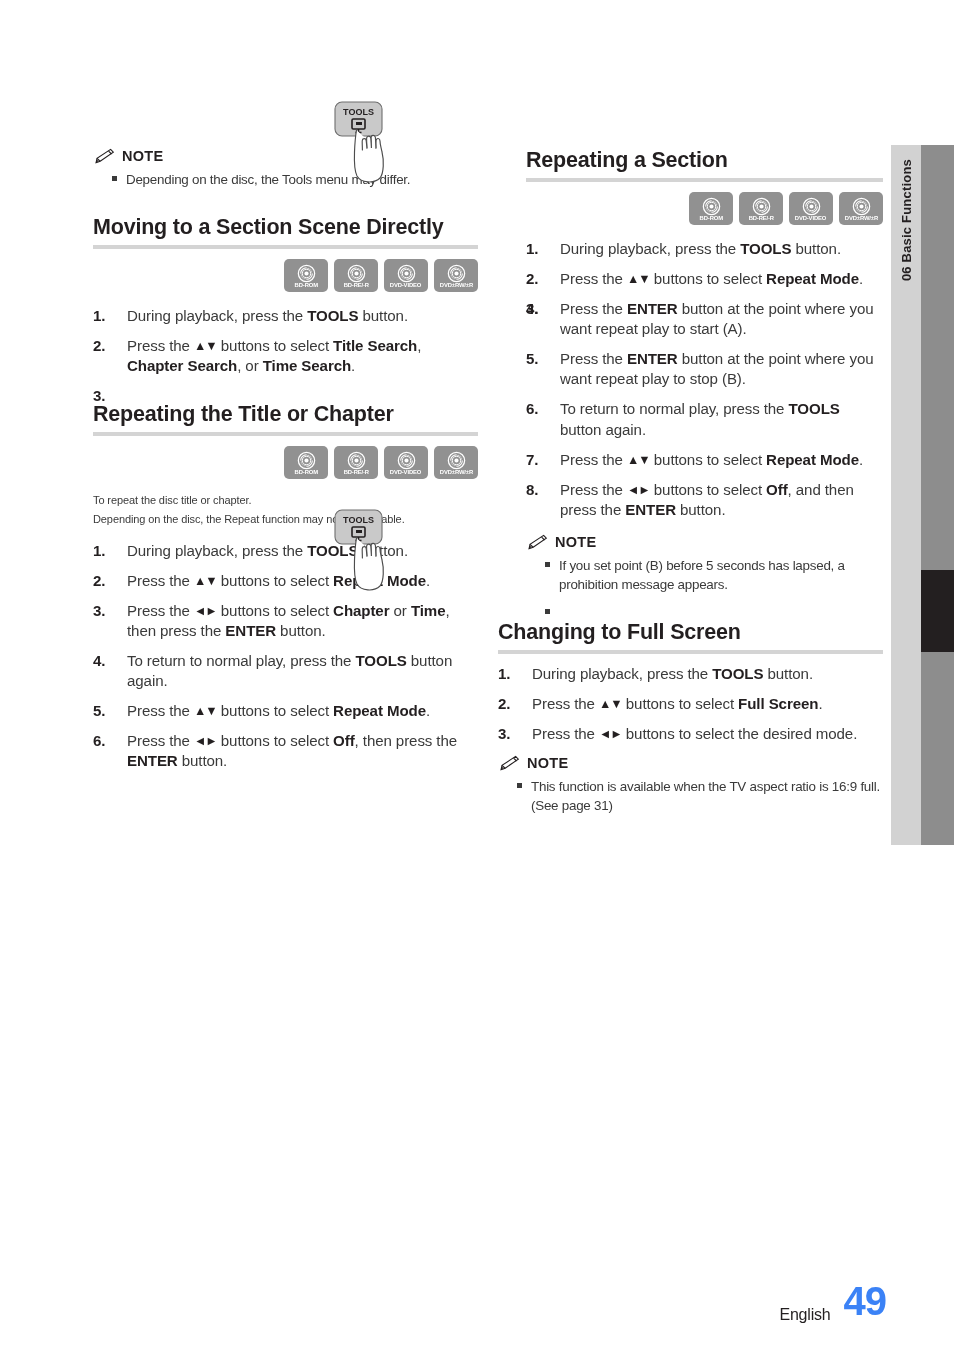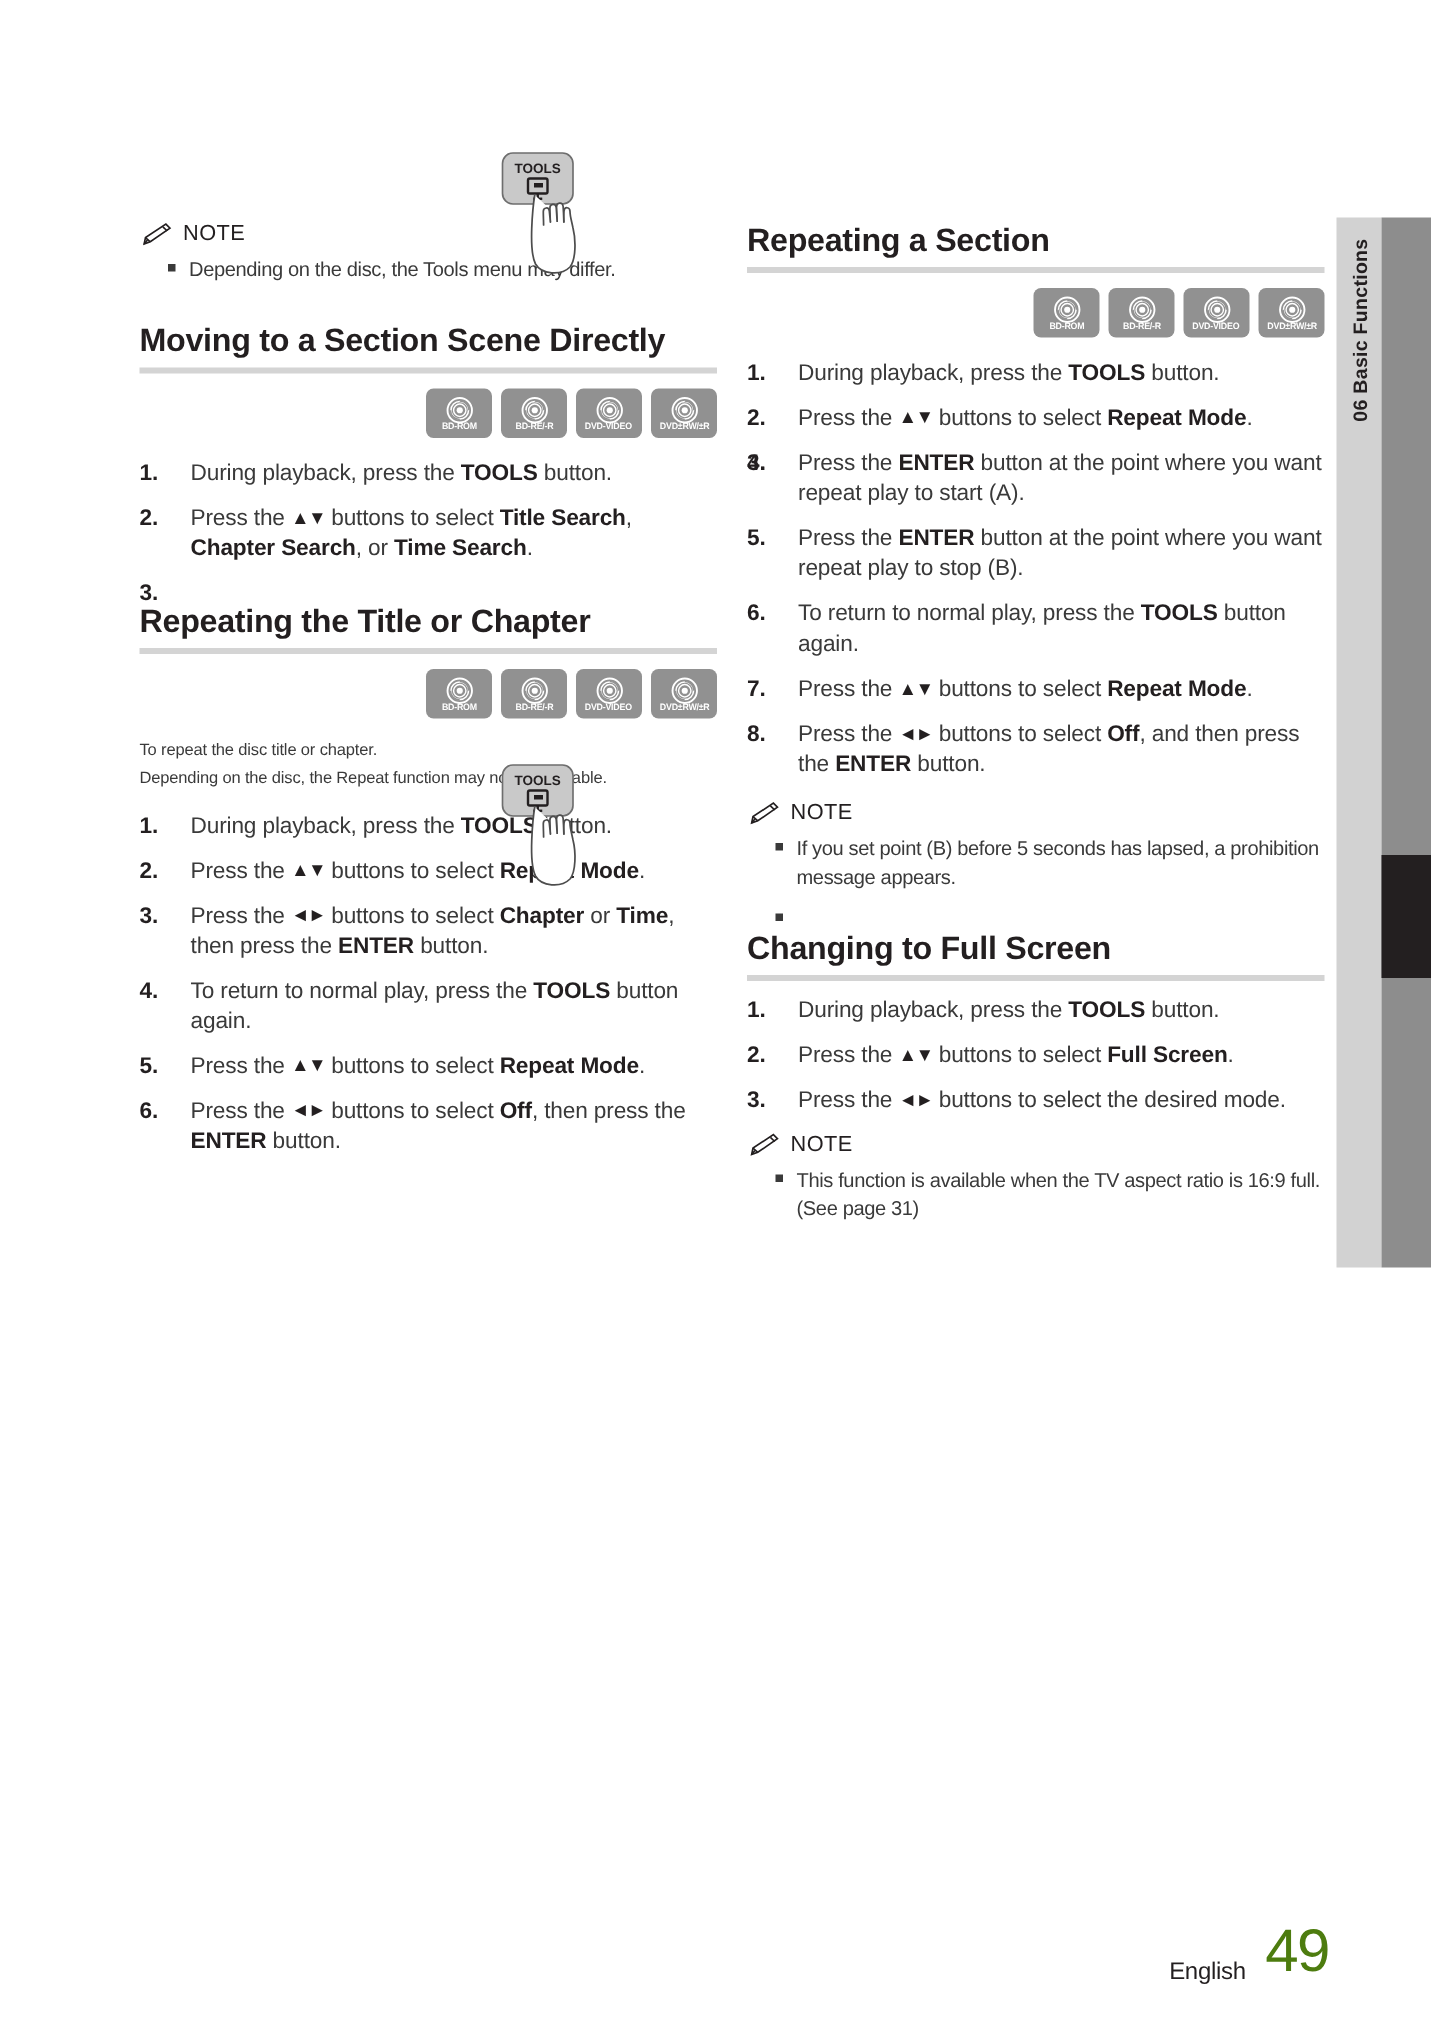--- a/index.html
+++ b/index.html
@@ -72,32 +72,32 @@
     padding: 0 0 6px 0;
     color: #231f20;
     line-height: 1.12;
   }
   .heading-rule {
     height: 4px;
     background: #d4d4d4;
     margin: 0 0 10px 0;
   }
   .heading-block { margin-top: 26px; }
-  .heading-block.first { margin-top: 0; }
+  .heading-block.first { margin-top: 0; margin-left: 28px; }
 
   
   .note-head {
     display: flex;
     align-items: center;
     gap: 7px;
     margin: 0 0 6px 0;
   }
   .note-head .note-title {
     font-size: 14.5px;
-    font-weight: normal;
+    font-weight: bold;
     letter-spacing: 0.3px;
   }
   .pencil-icon { width: 22px; height: 16px; display: block; flex: 0 0 auto; }
   .note-list {
     list-style: none;
     margin: 0 0 0 0;
     padding: 0 0 0 33px;
   }
   .note-list li {
     position: relative;
@@ -195,21 +195,21 @@
 
   
   #footer {
     position: absolute;
     right: 68px; bottom: 30px;
     display: flex;
     align-items: flex-end;
     gap: 13px;
   }
   #footer-lang { font-size: 16px; color: #231f20; letter-spacing: -0.2px; }
-  #footer-page { font-size: 40px; font-weight: normal; color: #4d7c0f; letter-spacing: -1px; }
+  #footer-page { font-size: 40px; font-weight: bold; color: #3b82f6; letter-spacing: -1px; }
 </style>
 </head>
 <body>
 
 <div id="side-tab">
   <div id="side-tab-label">06   Basic Functions</div>
 </div>
 <div id="side-bar-track"></div>
 <div id="side-bar-marker"></div>
 

